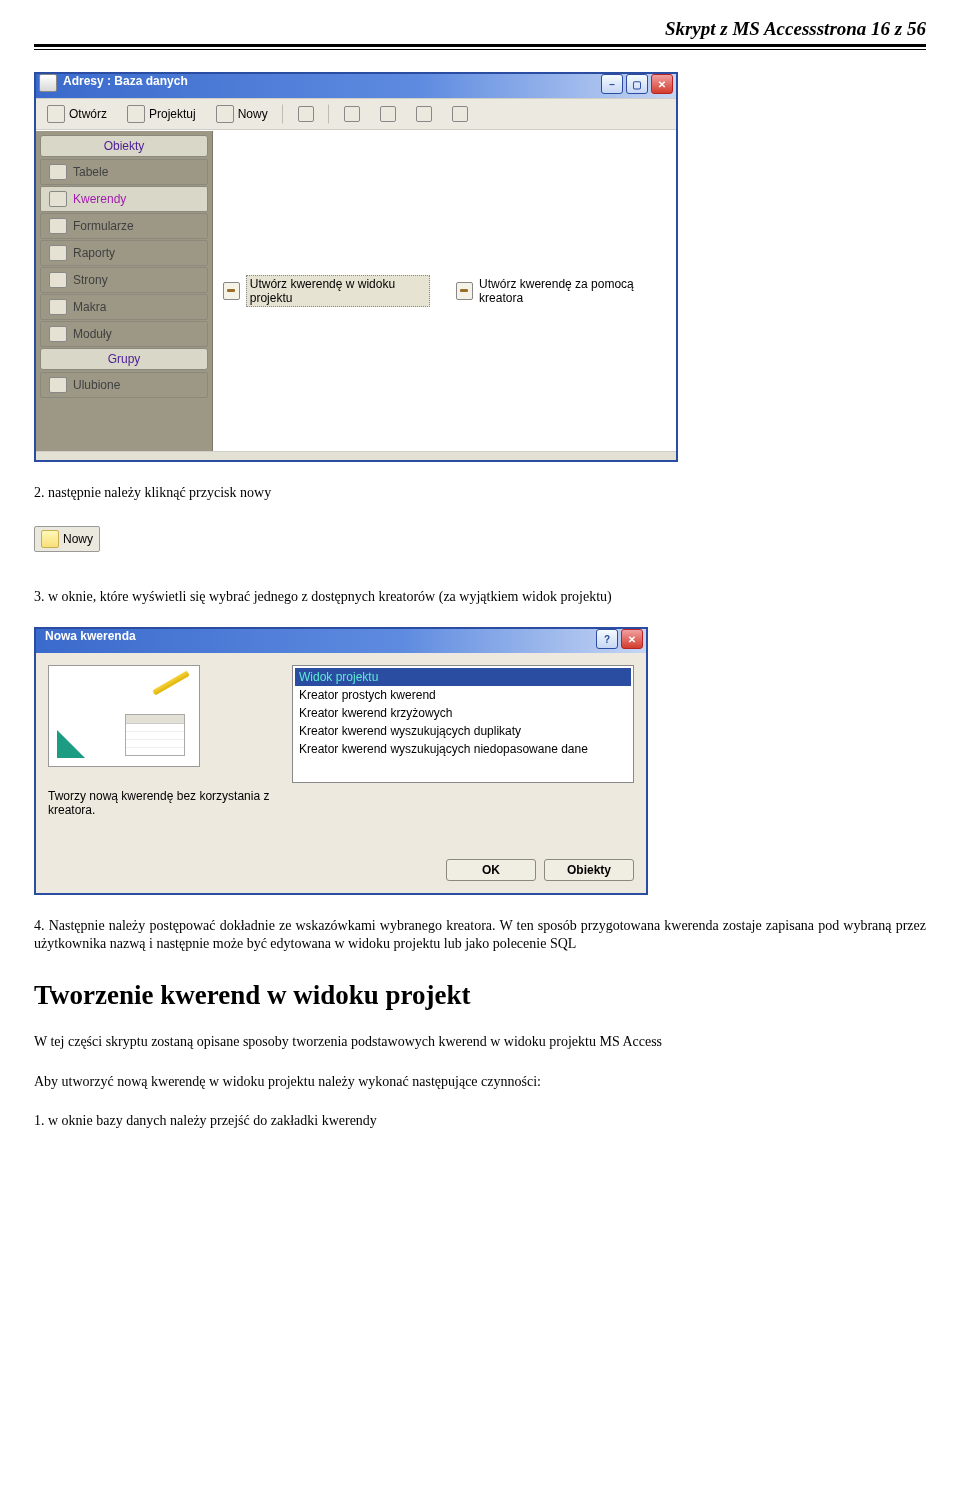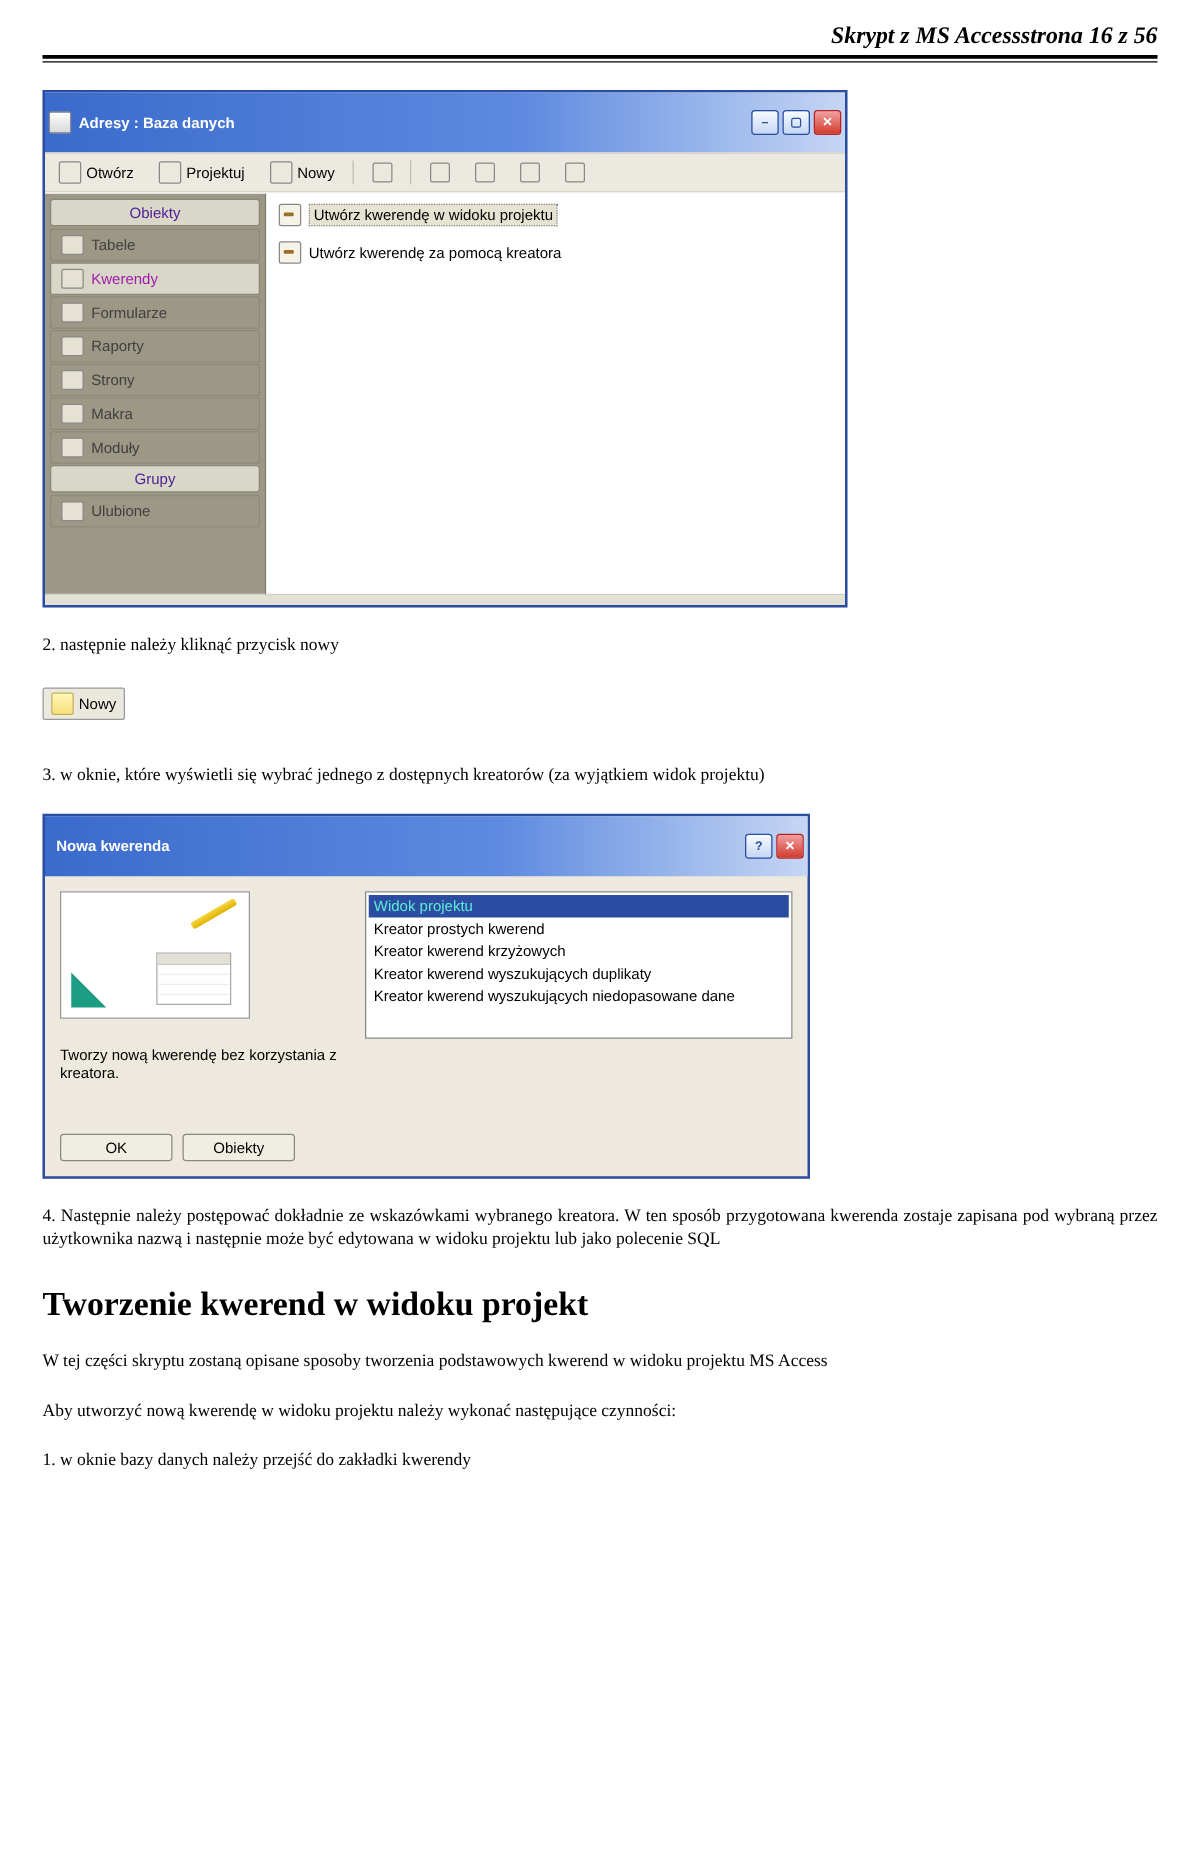--- a/index.html
+++ b/index.html
@@ -36,24 +36,23 @@
   .acwin {
     width:640px;
     border:2px solid #2a4da1;
     background:#f0f0ec;
     font-family:Tahoma, Arial, sans-serif;
     font-size:12px;
     color:#000;
   }
   .titlebar {
     display:flex;
-    align-items:center;
     height:24px;
     background:linear-gradient(to right,#3a6acc,#5e8be0 60%,#c6d6f4);
-    padding:12px 3px;
+    padding:0 3px;
   }
   .titlebar .icon {
     width:16px;height:16px;
     background:linear-gradient(#fff,#d8d8d8);
     border:1px solid #888;
     margin-right:6px;
     border-radius:2px;
   }
   .titlebar .txt {color:#fff;font-weight:bold;flex:1;}
   .winbtn {
@@ -120,21 +119,21 @@
   .sbItem.sel{background:#d9d7c8;color:#a21caf;}
   .sbItem .sic{
     width:16px;height:14px;
     border:1px solid #888;background:#e5e2d3;
     display:inline-block;border-radius:2px;
   }
   .mainpane {
     flex:1;
     background:#fff;
     padding:6px;
-    display:flex;flex-direction:column;gap:8px;
+    display:flex;flex-direction:row;gap:18px;
   }
   .mpItem {
     display:flex;align-items:center;gap:6px;
     padding:2px 4px;
   }
   .mpItem:first-child span.lab{padding:1px 3px;border:1px dotted #888;background:#e7e3d2;}
   .mpItem .mic{
     width:16px;height:16px;border:1px solid #888;background:#f5f3e8;
     display:inline-block;border-radius:2px;position:relative;
   }
@@ -197,21 +196,21 @@
   .preview .sheet .row{height:7px;border-bottom:1px solid #eee;}
   .listbox {
     flex:1;
     background:#fff;border:1px solid #888;
     height:112px;
     padding:2px;
   }
   .listbox .opt {padding:2px 4px;}
   .listbox .opt.sel{background:#2a4da1;color:#5eead4;}
   .desc {margin-top:22px;max-width:230px;}
-  .dlgbtns{display:flex;gap:8px;margin-top:42px;}
+  .dlgbtns{display:flex;justify-content:flex-end;gap:8px;margin-top:42px;font-weight:bold;}
   .dbtn{
     width:88px;padding:3px 0;text-align:center;
     background:#f0ede2;border:1px solid #8b897b;border-radius:3px;
   }
   .h2 {font-size:27px;font-weight:bold;margin:28px 0 10px 0;}
 </style>
 </head>
 <body>
 
 <div class="page">

